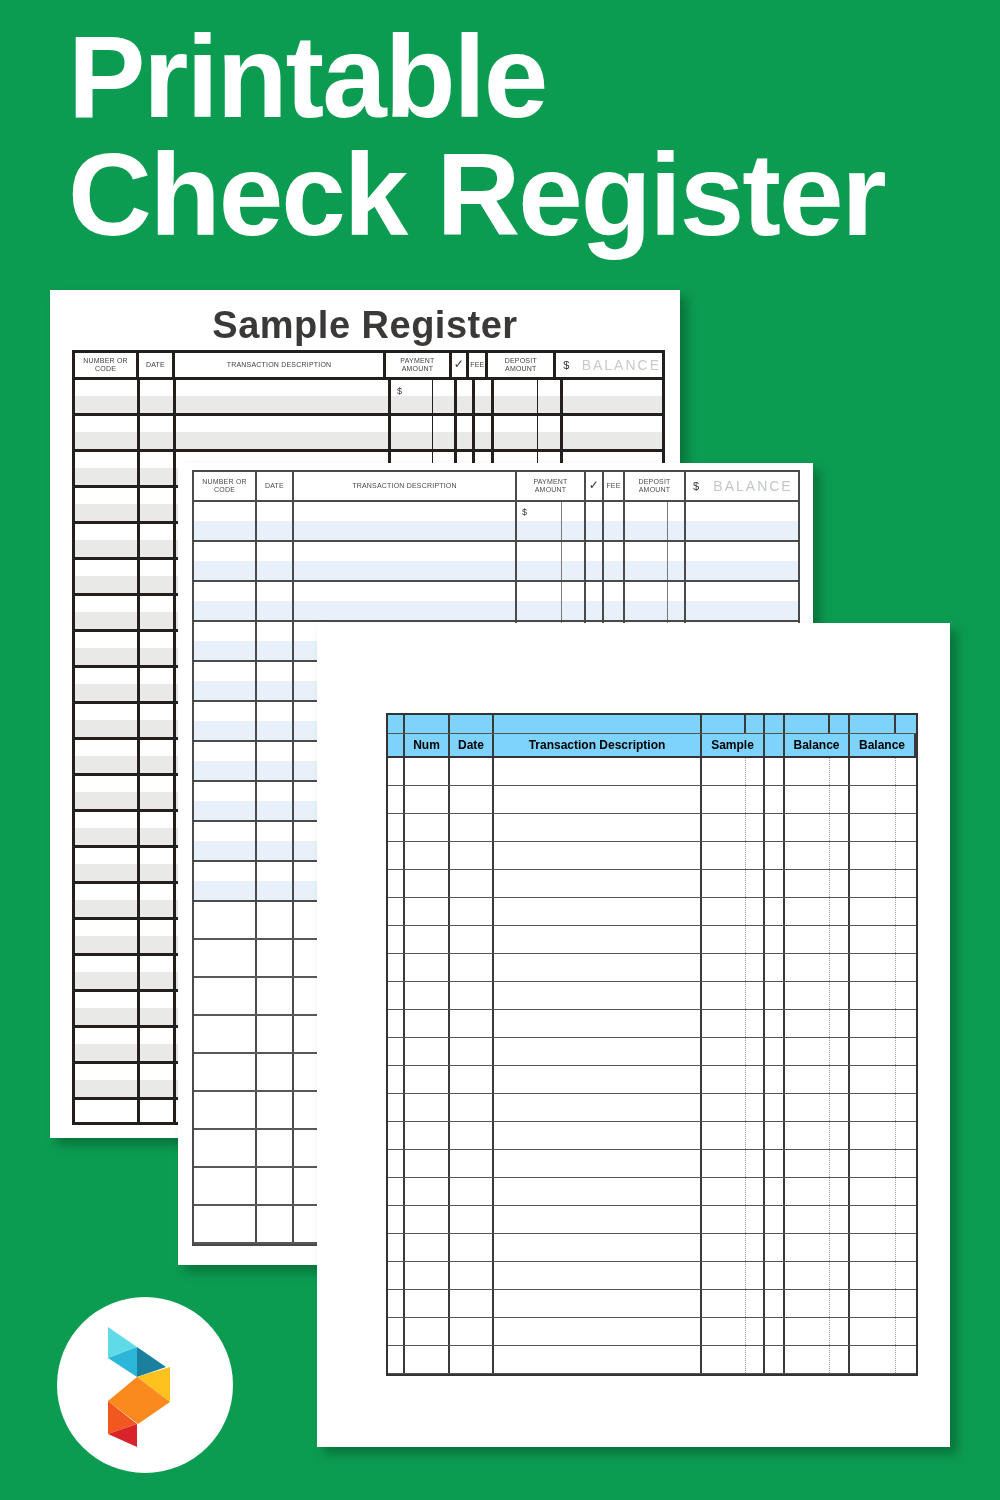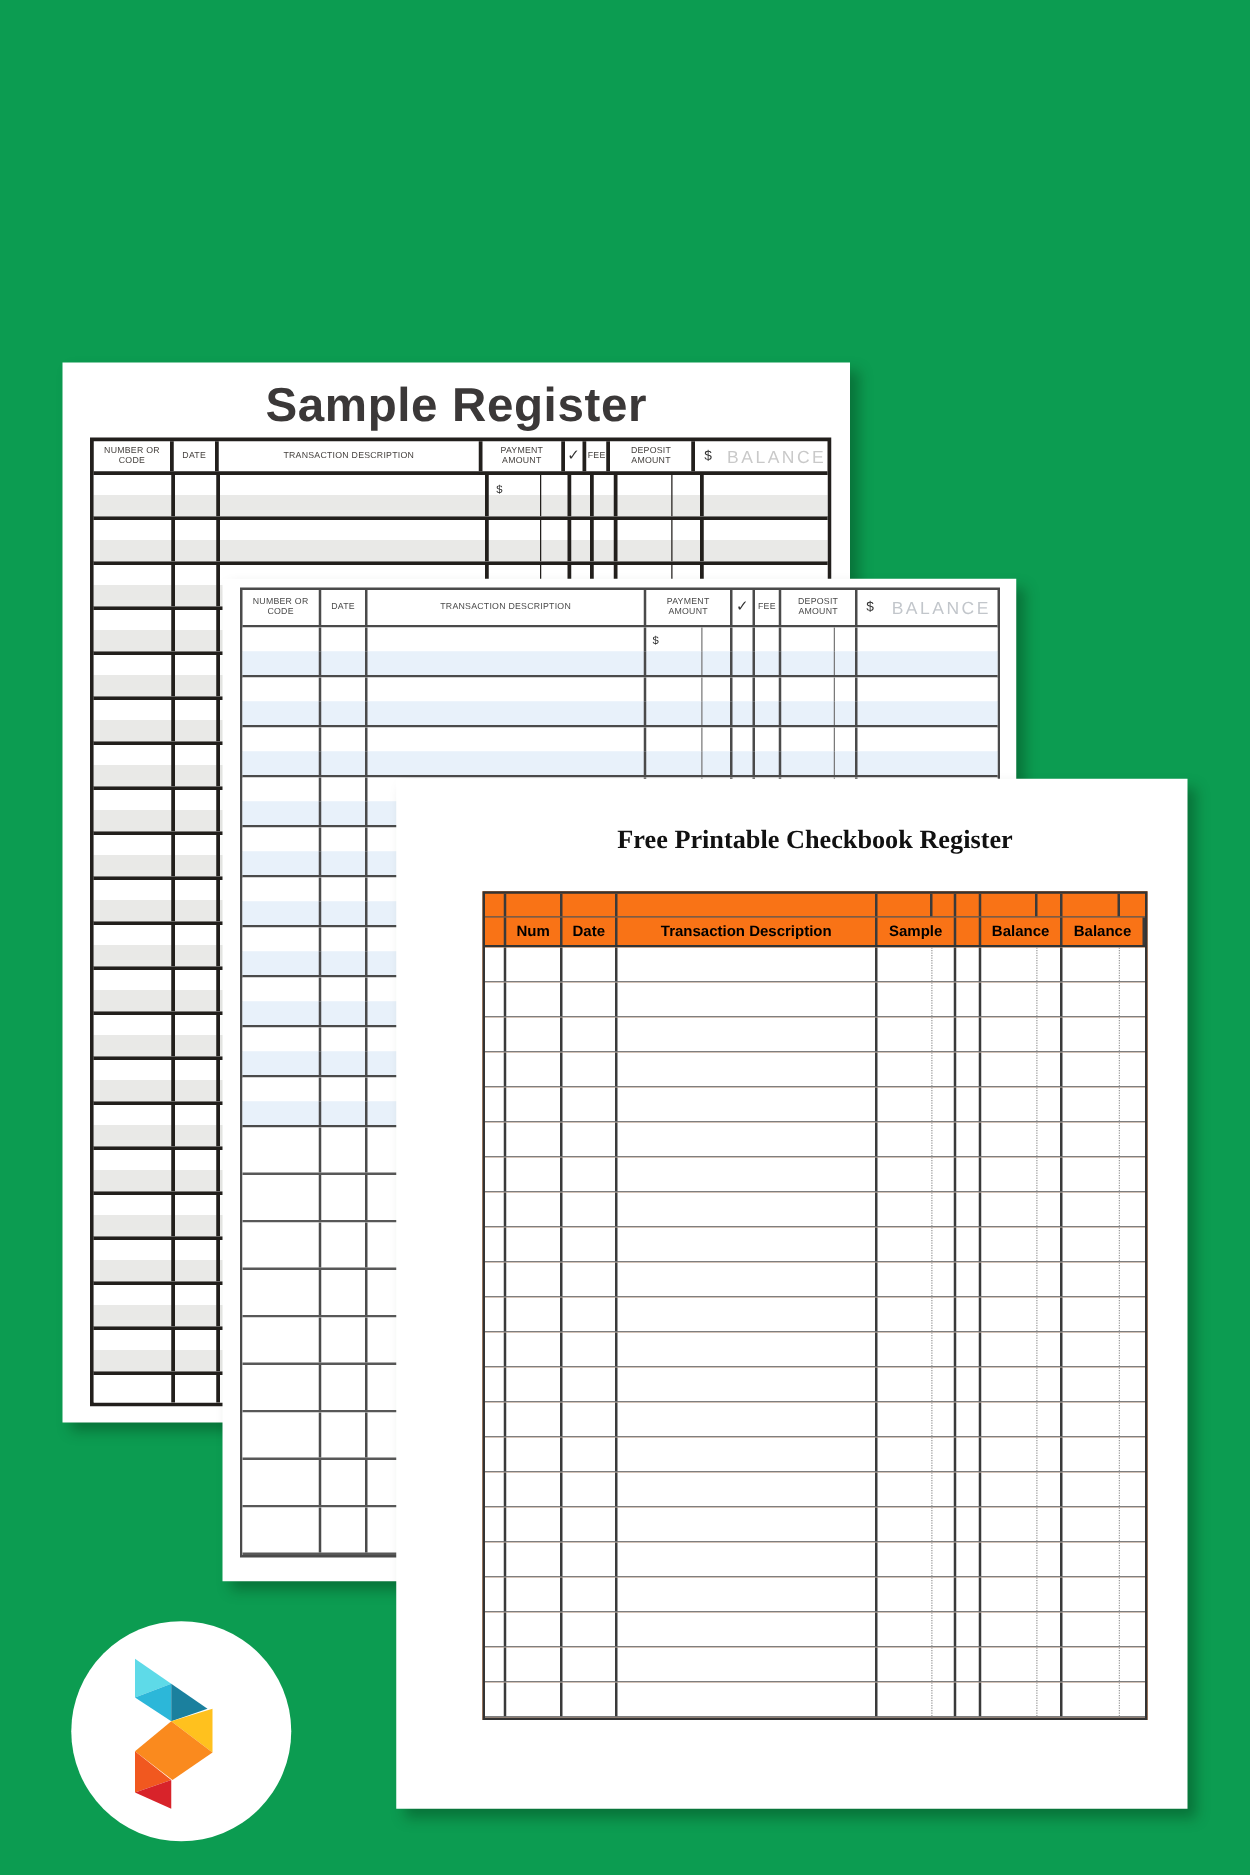--- a/index.html
+++ b/index.html
@@ -88,21 +88,21 @@
   .d2dollar { left:328px; top:35px; }
 
   
   .doc3 { left:317px; top:623px; width:633px; height:824px; z-index:3; }
   .doc3-title {
     position:absolute; left:69px; top:36px; width:532px; text-align:center;
     font-family:"Liberation Serif", serif; font-size:21px; color:#111111;
   }
   .t3 {
     position:absolute; left:69px; top:90px; width:532px;
-    border:2px solid #333; background:#f97316;
+    border:2px solid #333; background:#7dd3fc;
   }
   .t3 .r, .t3-head { display:flex; }
   .t3 i, .t3 .hc { display:block; height:100%; border-right:2px solid #3a3a3a; }
   .t3 .k0{width:17px}.t3 .k1{width:45px}.t3 .k2{width:44px}.t3 .k3{width:208px}
   .t3 .k4a{width:44px;border-right:1px dotted #9a9a9a}.t3 .k4b{width:19px}
   .t3 .k5{width:20px}
   .t3 .k6a{width:45px;border-right:1px dotted #9a9a9a}.t3 .k6b{width:20px}
   .t3 .k7a{width:46px;border-right:1px dotted #9a9a9a}
   .t3 .k7b{flex:1;border-right:none}
   .t3 .solid-sub{border-right:2px solid #3a3a3a}
@@ -121,20 +121,24 @@
     background:#ffffff; border-radius:50%; z-index:4;
     display:flex; align-items:center; justify-content:center;
   }
   .logo svg { width:100px; height:125px; margin-right:14px; }
 </style>
 </head>
 <body>
 
 <div class="canvas">
 
+  <div class="main-title">
+    <div>Printable</div>
+    <div>Check Register</div>
+  </div>
 
   <section class="page doc1">
     <h2 class="doc1-title">Sample Register</h2>
     <div class="t1">
       <div class="t1-head">
         <div class="hc ca">NUMBER OR CODE</div>
         <div class="hc cb">DATE</div>
         <div class="hc cc">TRANSACTION DESCRIPTION</div>
         <div class="hc cde">PAYMENT AMOUNT</div>
         <div class="hc cf check">✓</div>
@@ -1107,21 +1111,20 @@
             <i class="ch"></i>
             <i class="ci"></i>
             <i class="cj"></i>
           </div>
         </div>
       <span class="dollar d2dollar">$</span>
     </div>
   </section>
 
   <section class="page doc3">
-    <h2 class="doc3-title">Free Printable Checkbook Register</h2>
     <div class="t3">
       <div class="r r3n">
         <i class="k0"></i>
           <i class="k1"></i>
           <i class="k2"></i>
           <i class="k3"></i>
           <i class="k4a solid-sub"></i>
           <i class="k4b"></i>
           <i class="k5"></i>
           <i class="k6a solid-sub"></i>

